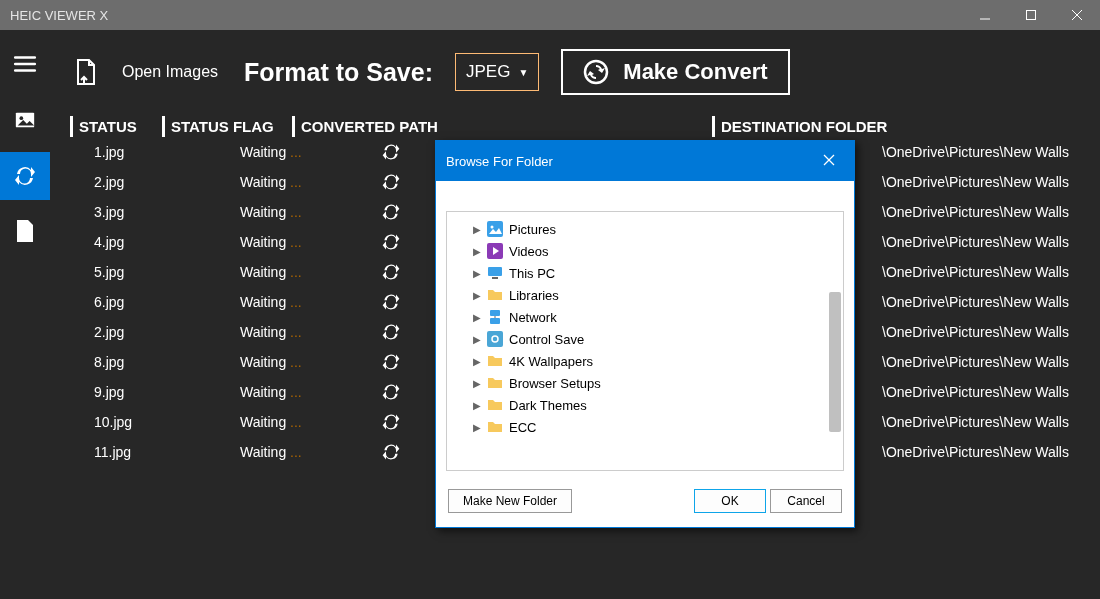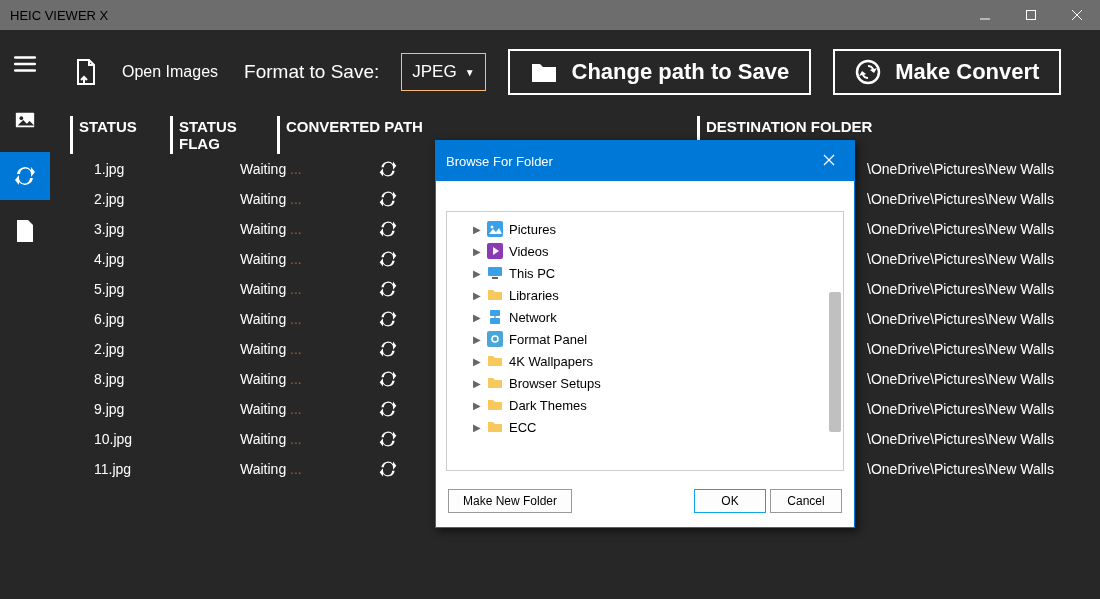--- a/index.html
+++ b/index.html
@@ -1,45 +1,45 @@
 <!DOCTYPE html>
 <html><head>
 <meta charset="utf-8">
 <style>
 * { margin: 0; padding: 0; box-sizing: border-box; font-family: "Segoe UI", Arial, sans-serif; }
 body { width: 1100px; height: 599px; background: #272727; overflow: hidden; position: relative; }
 
 
-.titlebar { height: 30px; background: #6d6d6d; color: #000000; display: flex; align-items: center; padding-left: 10px; font-size: 13px; }
+.titlebar { height: 30px; background: #6d6d6d; color: #e5e5e5; display: flex; align-items: center; padding-left: 10px; font-size: 13px; }
 .titlebar-spacer { flex: 1; }
 .win-btn { width: 46px; height: 30px; display: flex; align-items: center; justify-content: center; color: #fff; }
 .win-btn svg { width: 12px; height: 12px; }
 
 
 .sidebar { position: absolute; top: 30px; left: 0; width: 50px; bottom: 0; background: #272727; display: flex; flex-direction: column; align-items: center; padding-top: 10px; gap: 8px; }
 .sidebar-item { width: 50px; height: 48px; display: flex; align-items: center; justify-content: center; color: #fff; }
 .sidebar-item.active { background: #0078d7; }
 
 
 .main { position: absolute; top: 30px; left: 50px; right: 0; bottom: 0; background: #272727; color: #fff; }
 
 
 .toolbar { height: 64px; display: flex; align-items: center; gap: 22px; padding: 0 20px; margin-top: 10px; }
 .open-images { display: flex; align-items: center; gap: 24px; font-size: 16px; padding: 6px 4px; }
-.fmt-label { font-size: 19px; }
+.fmt-label { font-size: 25px; font-weight: bold; }
 .fmt-select { border: 1px solid #fdba74; color: #fff; background: transparent; padding: 8px 10px; font-size: 17px; display: flex; align-items: center; gap: 8px; }
 .big-btn { border: 2px solid #fff; color: #fff; background: transparent; display: flex; align-items: center; gap: 14px; padding: 8px 20px; font-size: 22px; font-weight: 700; }
 
 
 .table { padding: 0 20px; margin-top: 12px; }
 .thead { display: flex; font-weight: 700; font-size: 15px; }
 .th { border-left: 3px solid #fff; padding: 2px 6px; }
 .col-src { width: 140px; border-left: none; padding-left: 0;}
-.col-status { width: 100px; }
-.col-flag { width: 107px; }
+.col-status { width: 92px; }
+.col-flag { width: 130px; }
 .col-conv { width: 420px; }
 .col-dest { flex: 1; }
 .trow { display: flex; align-items: center; font-size: 14px; height: 30px; margin-left: 24px; }
 .td { padding: 0 6px; white-space: nowrap; overflow: hidden; }
 .td.col-src { padding-left: 0; }
 .td.col-status { }
 .td.col-flag { display: flex; justify-content: center; }
 .dots { color: #ad6500; }
 
 
@@ -119,26 +119,20 @@
           <path d="M10 26 V19 M7 22 L10 19 L13 22" fill="none" stroke="#fff" stroke-width="2"></path>
         </svg>
       <span>Open Images</span>
     </div>
     <span class="fmt-label">Format to Save:</span>
     <div class="fmt-select">
       <span>JPEG</span>
       <span style="font-size:10px;">▼</span>
     </div>
     <div class="big-btn">
-      <svg width="28" height="24" viewBox="0 0 28 24">
-          <path d="M2 4 H10 L13 7 H26 V22 H2 Z" fill="#fff"></path>
-        </svg>
-      <span>Change path to Save</span>
-    </div>
-    <div class="big-btn">
       <svg width="26" height="26" viewBox="0 0 26 26">
           <circle cx="13" cy="13" r="11" fill="none" stroke="#fff" stroke-width="2.5"></circle>
           <path d="M13 6 A7 7 0 0 1 19 10 L22 9 L19 14 L15 11 L17 10 A4.5 4.5 0 0 0 13 8 Z" fill="#fff"></path>
           <path d="M13 20 A7 7 0 0 1 7 16 L4 17 L7 12 L11 15 L9 16 A4.5 4.5 0 0 0 13 18 Z" fill="#fff"></path>
         </svg>
       <span>Make Convert</span>
     </div>
   </div>
 
   <div class="table">
@@ -351,21 +345,21 @@
             <span>Network</span>
           </div>
           <div class="tree-item">
             <span class="tree-arrow">▶</span>
             <span class="tree-icon">
               <svg width="16" height="16" viewBox="0 0 16 16">
                 <rect width="16" height="16" rx="2" fill="#4aa6d6"></rect>
                 <circle cx="8" cy="8" r="3" fill="none" stroke="#fff" stroke-width="1.5"></circle>
               </svg>
             </span>
-            <span>Format Panel</span>
+            <span>Control Save</span>
           </div>
           <div class="tree-item">
             <span class="tree-arrow">▶</span>
             <span class="tree-icon">
               <svg width="16" height="16" viewBox="0 0 16 16">
                 <path d="M1 3 H6 L8 5 H15 V13 H1 Z" fill="#f7c95d"></path>
               </svg>
             </span>
             <span>4K Wallpapers</span>
           </div>

